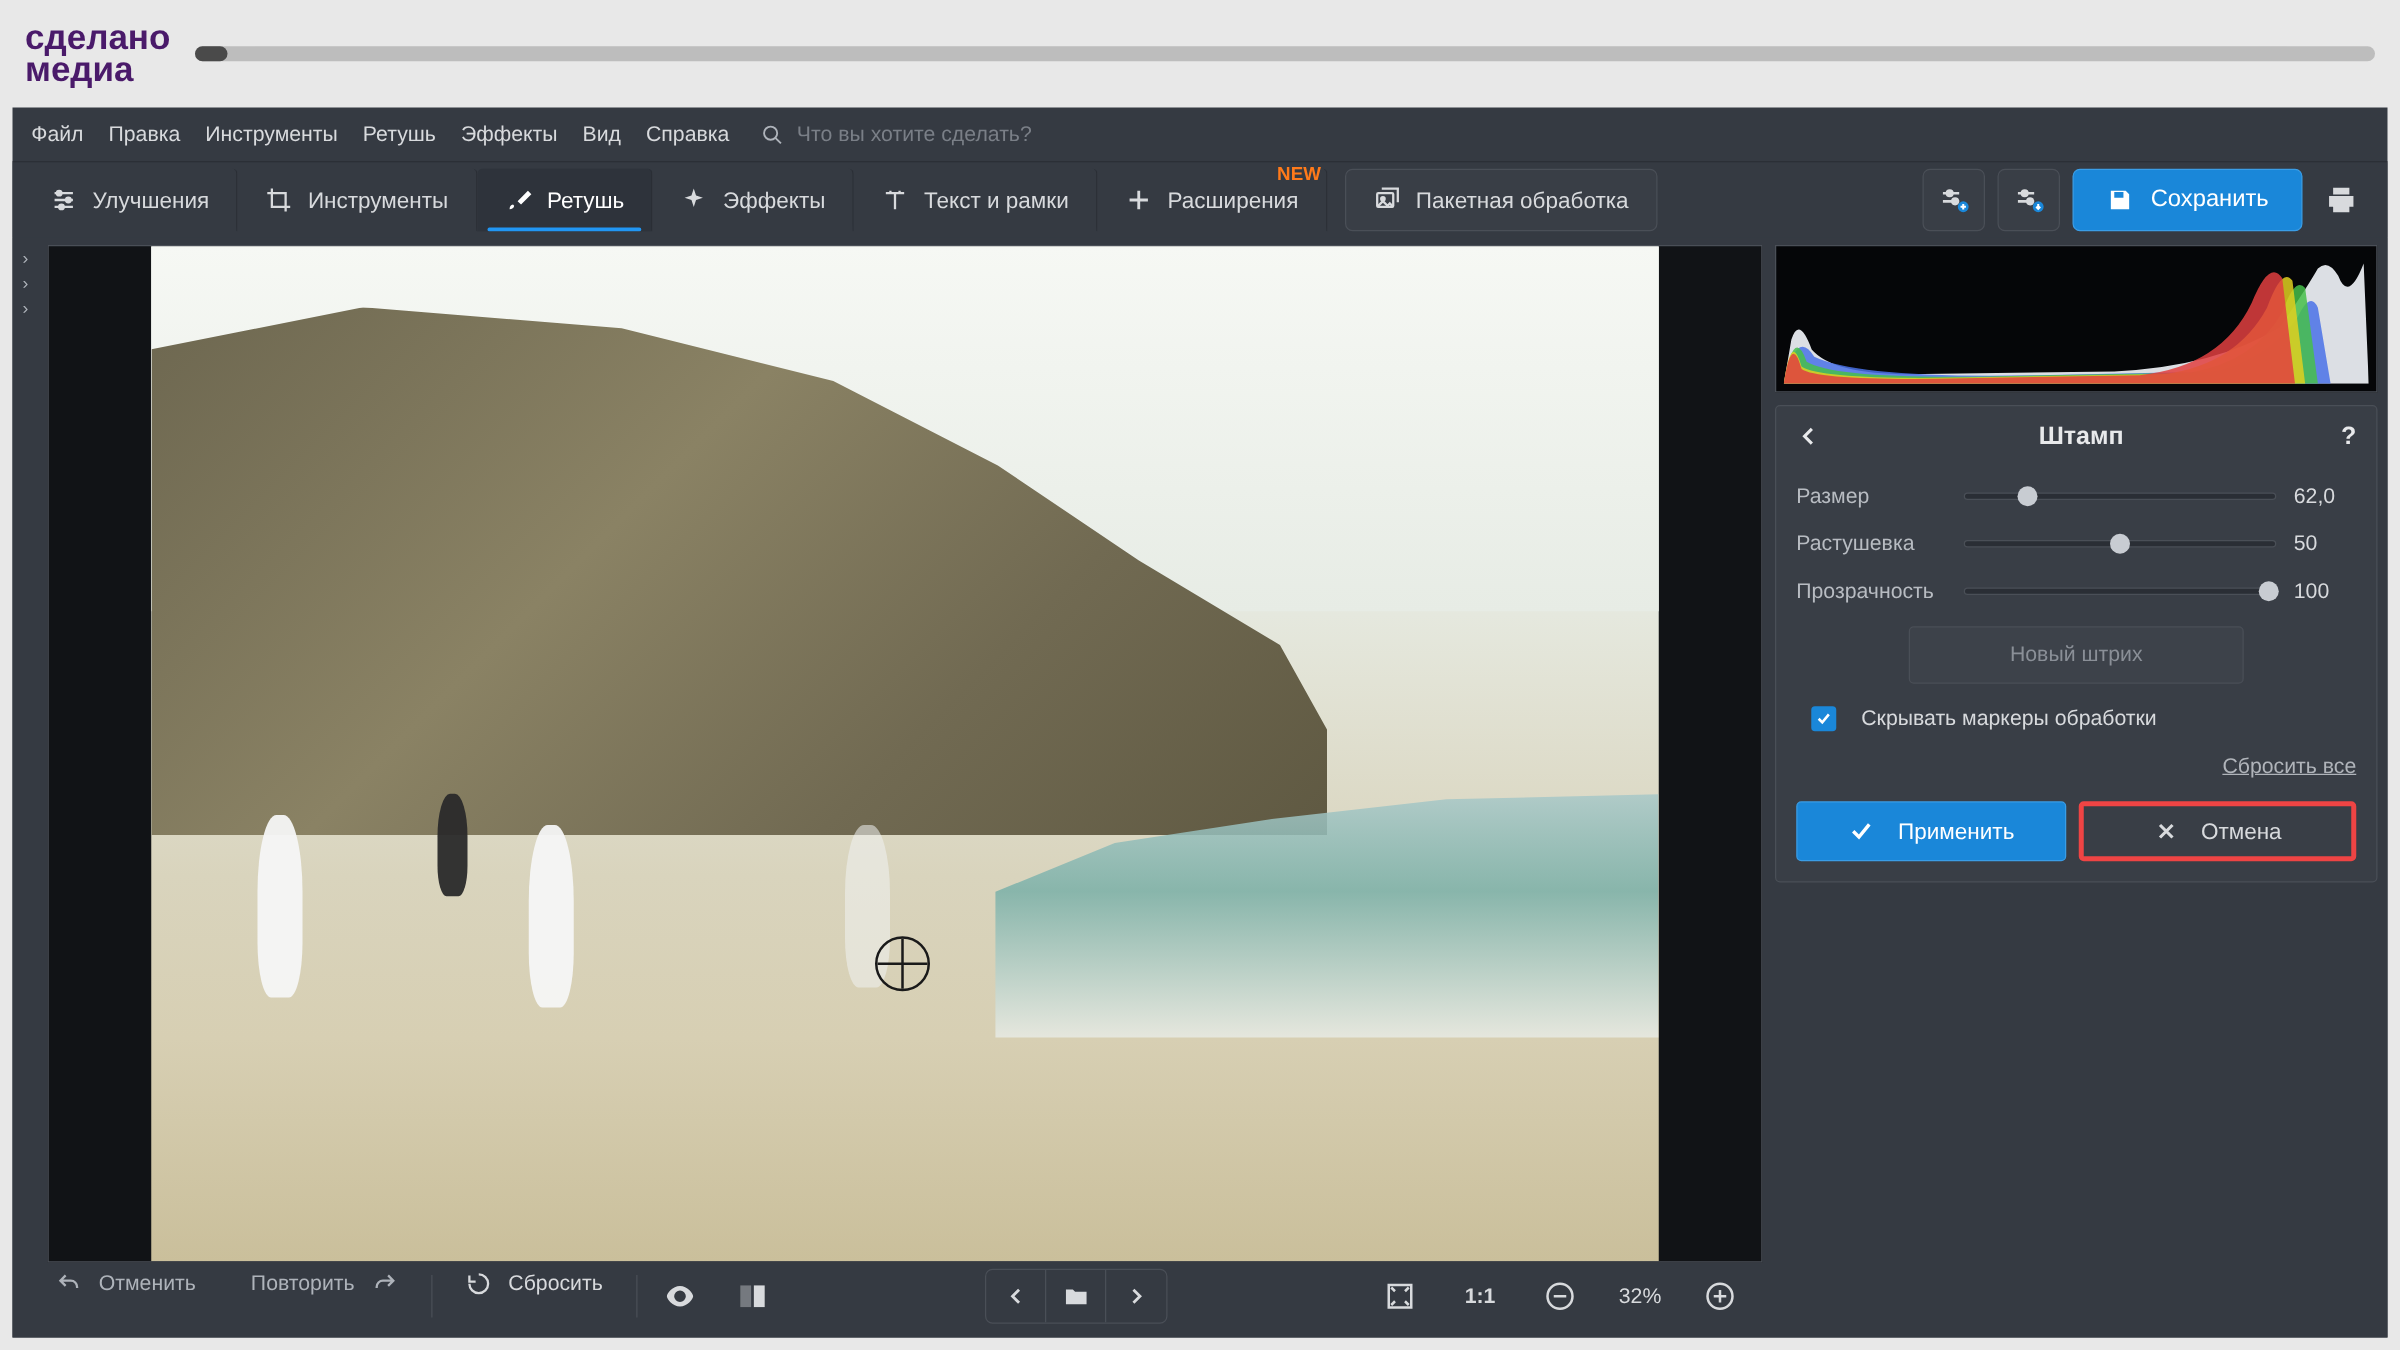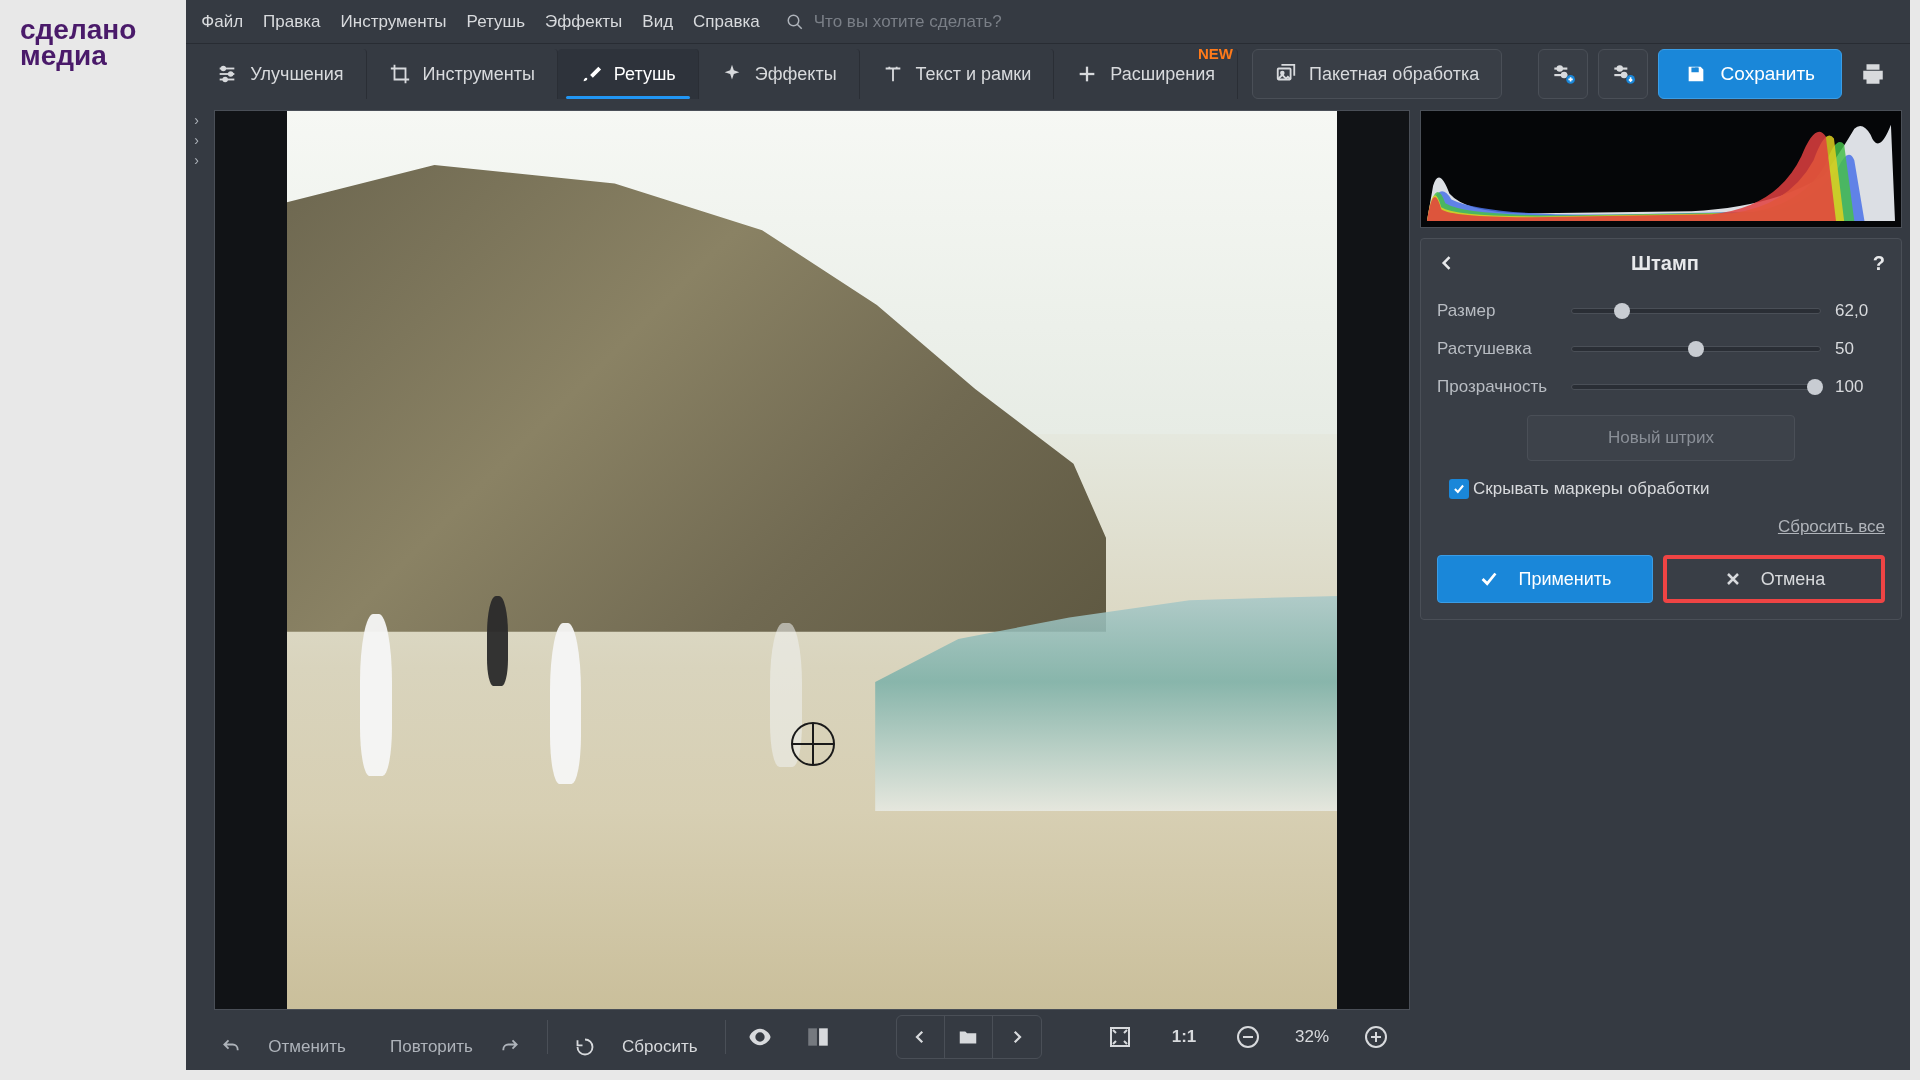--- a/index.html
+++ b/index.html
@@ -1,18 +1,18 @@
 <!DOCTYPE html>
 <html><head>
 <meta charset="utf-8">
 <style>
 * { margin: 0; padding: 0; box-sizing: border-box; font-family: -apple-system, BlinkMacSystemFont, "Segoe UI", Arial, sans-serif; }
 body { background: #e8e8e8; width: 1920px; height: 1080px; overflow: hidden; }
 
-.outer-shell { width: 100%; height: 100%; display: flex; }
+.outer-shell { width: 100%; height: 100%; display: flex; flex-direction: column; }
 .top-scroll-area { height: 86px; background: #e8e8e8; display: flex; align-items: center; padding: 0 20px; gap: 20px; }
 .brand-logo { font-weight: 800; font-size: 28px; line-height: 0.92; color: #4a1a6a; }
 
 .progress-track { flex: 1; height: 12px; background: #bdbdbd; border-radius: 6px; position: relative; }
 .progress-track::before { content:''; position:absolute; left:0; top:0; height:100%; width:1.5%; background:#4a4a4a; border-radius:6px; }
 
 .app-window { flex: 1; background: #353a42; display: flex; flex-direction: column; margin: 0 10px 10px 10px; }
 
 .menu-bar { height: 44px; display: flex; align-items: center; padding: 0 15px; gap: 20px; font-size: 17px; color: #d8dadd; border-bottom: 1px solid #282c33; }
 .menu-bar .menu-item { cursor: pointer; }
@@ -48,21 +48,21 @@
 .photo .person { position: absolute; width: 3%; height: 14%; background: #ffffff; border-radius: 42% 42% 30% 30%; opacity: 0.95; }
 .photo .p1 { top: 56%; left: 7%;  height: 18%; background:#f6f6f6;}
 .photo .p2 { top: 54%; left: 19%; height: 10%; background:#2a2a2a; width:2%; }
 .photo .p3 { top: 57%; left: 25%; height: 18%; background:#f6f6f6;}
 .photo .p4 { top: 57%; left: 46%; height: 16%; background:#f0f3f2; opacity:0.55; }
 .photo .crosshair { position: absolute; top: 68%; left: 48%; width: 44px; height: 44px; border: 2px solid #1a1a1a; border-radius: 50%; display:flex; align-items:center; justify-content:center; }
 .photo .crosshair::before { content:''; width:2px; height:100%; background:#1a1a1a; position:absolute; }
 .photo .crosshair::after { content:''; height:2px; width:100%; background:#1a1a1a; position:absolute; }
 
 .bottom-bar { height: 54px; display: flex; align-items: center; padding: 0 10px; gap: 10px; color: #aeb3ba; font-size: 17px; }
-.bottom-bar .btn { height: 42px; display:flex; align-items:flex-end; gap:27px; padding:0 16px; border:1px solid transparent; border-radius:4px; cursor:pointer; }
+.bottom-bar .btn { height: 42px; display:flex; align-items:flex-start; gap:14px; padding:0 16px; border:1px solid transparent; border-radius:4px; cursor:pointer; }
 .bottom-bar .sep { width: 1px; height: 34px; background: #4a4f57; }
 .bottom-bar .iconbtn { width: 48px; height: 42px; display:flex; align-items:center; justify-content:center; cursor:pointer; border-radius:4px; }
 .bottom-bar .nav-group { display:flex; border:1px solid #4a4f57; border-radius:6px; overflow:hidden; }
 .bottom-bar .nav-group .iconbtn { border-right:1px solid #4a4f57; border-radius:0; }
 .bottom-bar .nav-group .iconbtn:last-child { border-right:none; }
 .bottom-bar .zoom-pct { width: 60px; text-align: center; color:#d8dadd; }
 
 .side-panel { width: 482px; display: flex; flex-direction: column; gap: 10px; }
 
 .histogram { height: 118px; border: 1px solid #4a4f57; background: #050608; padding: 6px; position: relative; overflow: hidden; }
@@ -76,21 +76,21 @@
 
 .panel-body { padding: 14px 16px 16px 16px; display:flex; flex-direction:column; gap: 18px; color:#b8bcc2; font-size:17px; }
 .slider-row { display:flex; align-items:center; gap: 14px; }
 .slider-row .label { width: 120px; }
 .slider-row .track { flex:1; height:6px; background:#2a2e35; border:1px solid #4a4f57; border-radius:4px; position:relative; cursor:pointer; }
 .slider-row .knob { position:absolute; top:50%; width:16px; height:16px; background:#c8ccd2; border-radius:50%; transform:translate(-50%,-50%); }
 .slider-row .value { width: 50px; text-align:left; color:#d8dadd; }
 
 .wide-btn { height: 46px; display:flex; align-items:center; justify-content:center; border:1px solid #4a4f57; background:#3d424a; color:#8a8f97; font-size:17px; border-radius:4px; cursor:pointer; margin: 0 auto; width: 60%;}
 
-.check-row { display:flex; align-items:center; gap:4px; color:#d8dadd;padding-left:12px; }
+.check-row { display:flex; align-items:center; gap:20px; color:#d8dadd;padding-left:12px; }
 .check-row .box { width:20px; height:20px; background:#1a87d9; border-radius:3px; display:flex; align-items:center; justify-content:center; color:#fff; cursor:pointer; }
 
 .link { text-align:right; color:#b0b4ba; text-decoration:underline; cursor:pointer; font-size:17px; }
 
 .action-row { display:flex; gap:10px; }
 .act-btn { flex:1; height:48px; display:flex; align-items:center; justify-content:center; gap:18px; border-radius:4px; cursor:pointer; font-size:18px; }
 .act-apply { background:#1a87d9; color:#fff; border:1px solid #3a9de6;align-items:center; }
 .act-cancel { background:#393e46; color:#d8dadd; border:4px solid #ef4444; }
 
 svg { display:block; }

